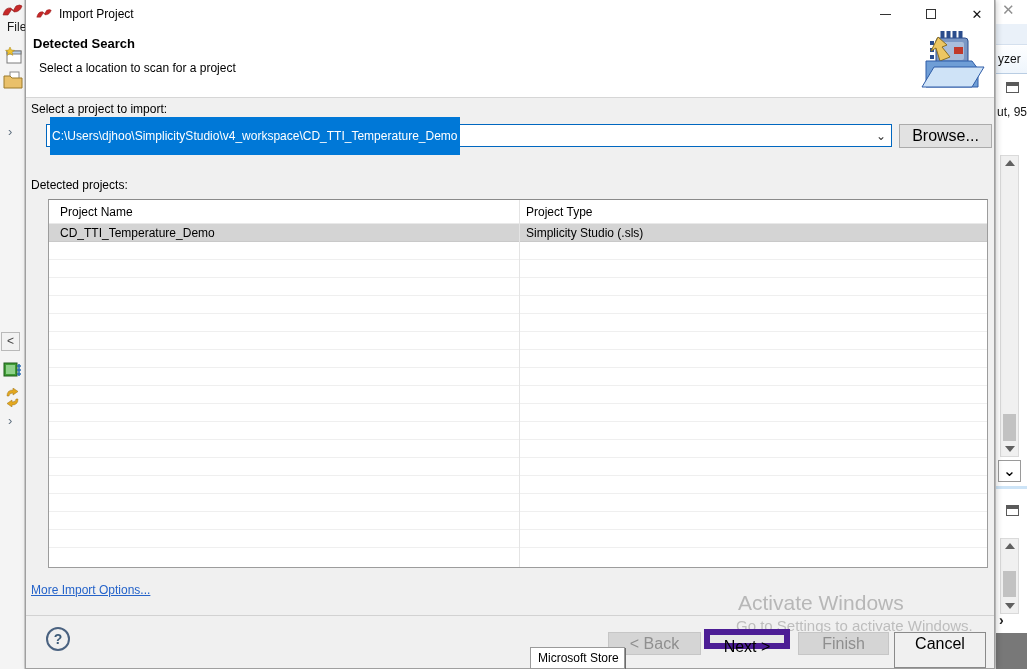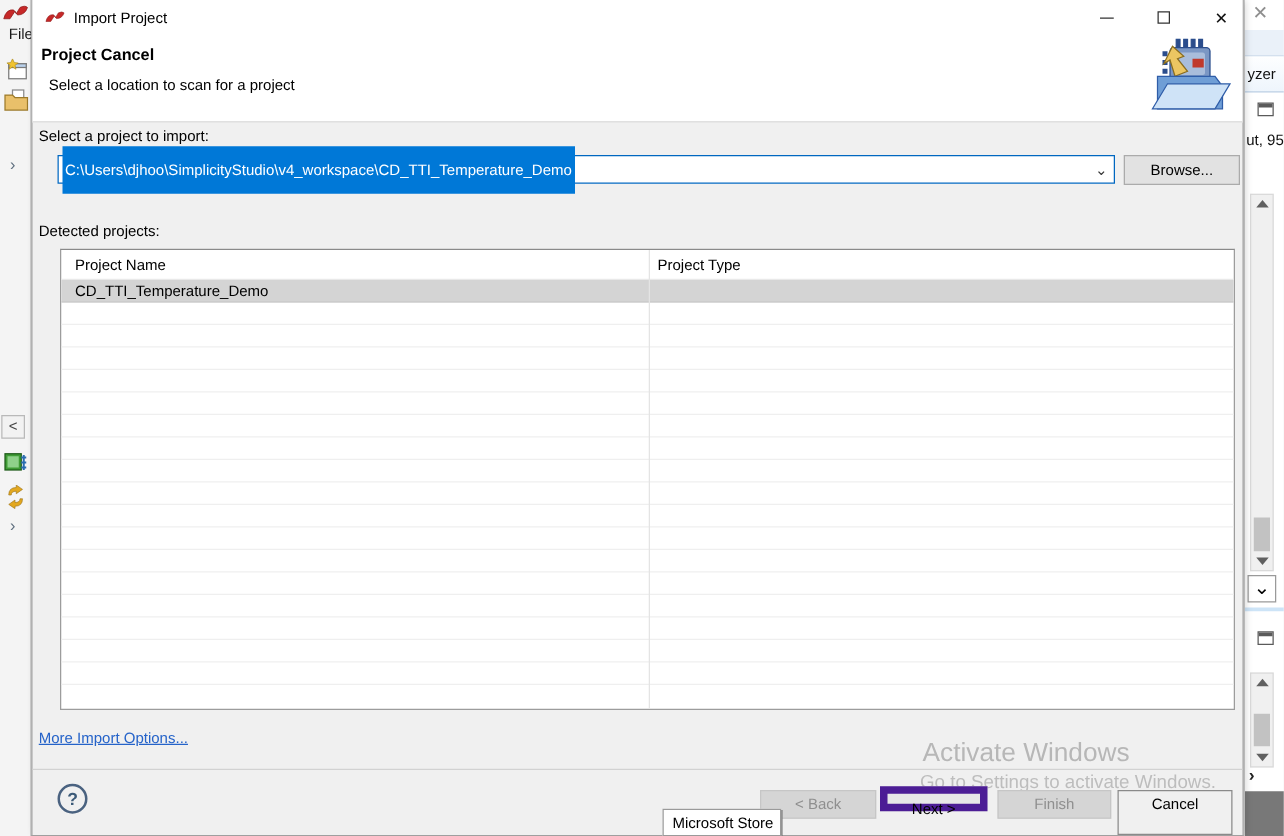--- a/index.html
+++ b/index.html
@@ -39,21 +39,21 @@
   .close-glyph { font-size:13px; }
 
   .hdr { left:0; top:28px; width:968px; height:70px; background:#ffffff; border-bottom:1px solid #d6d6d6; }
   .hdr-title { left:7px; top:8px; font-size:13px; font-weight:bold; color:#000; }
   .hdr-sub { left:13px; top:33px; font-size:12px; color:#000; }
 
   .lbl { font-size:12px; color:#000; }
   .combo { left:20px; top:124px; width:846px; height:23px; background:#fff; border:1px solid #0067c0; display:flex; align-items:center; }
   .combo .path { margin-left:3px; background:#0078d7; color:#fff; font-size:12px; padding:12px 2px; white-space:nowrap; }
   .combo .dd { margin-left:auto; width:20px; text-align:center; }
-  .btn { font-size:12px; text-align:center; }
+  .btn { font-size:16px; text-align:center; }
   .browse { left:873px; top:124px; width:93px; height:24px; background:#e2e2e2; border:1px solid #ababab; line-height:22px; }
 
   .table { left:22px; top:199px; width:940px; height:369px; background:#fff; border:1px solid #9c9c9c; border-top-color:#8a8a8a; overflow:hidden; }
   .t-head { display:flex; height:24px; border-bottom:1px solid #e9e9e9; }
   .t-head .c1, .t-row .c1 { width:470px; padding-left:11px; }
   .t-head .c2, .t-row .c2 { flex:1; padding-left:7px; }
   .t-head div { font-size:12px; line-height:24px; color:#000; }
   .t-row { display:flex; height:18px; border-bottom:1px solid #efefef; font-size:12px; line-height:18px; color:#000; }
   .t-row.selected { background:#d4d4d4; border-bottom-color:#c9c9c9; }
   .col-divider { position:absolute; left:470px; top:0; width:1px; height:369px; background:#e4e4e4; }
@@ -143,21 +143,21 @@
       <div class="abs win-btn" style="left:836px">
           <span class="min-glyph"></span>
         </div>
       <div class="abs win-btn" style="left:882px">
           <span class="max-glyph"></span>
         </div>
       <div class="abs win-btn close-glyph" style="left:928px">✕</div>
     </div>
 
     <div class="abs hdr">
-      <div class="abs hdr-title">Project Cancel</div>
+      <div class="abs hdr-title">Detected Search</div>
       <div class="abs hdr-sub">Select a location to scan for a project</div>
       <svg class="abs" style="left:888px;top:3px" width="74" height="64" viewBox="0 0 74 64">
         <g stroke="#2b4d8c" stroke-width="1">
           <rect x="27" y="0" width="3" height="7" fill="#2b4d8c"></rect>
             <rect x="33" y="0" width="3" height="7" fill="#2b4d8c"></rect>
           <rect x="39" y="0" width="3" height="7" fill="#2b4d8c"></rect>
             <rect x="45" y="0" width="3" height="7" fill="#2b4d8c"></rect>
         </g>
         <rect x="22" y="7" width="32" height="26" rx="3" fill="#7b97c4" stroke="#2b4d8c"></rect>
         <rect x="26" y="11" width="24" height="18" rx="2" fill="#a9bddb"></rect>
@@ -187,20 +187,21 @@
 
     <div class="abs table">
       <div class="col-divider"></div>
       <div class="t-head">
         <div class="c1">Project Name</div>
         <div class="c2">Project Type</div>
       </div>
       <div id="table-body">
           <div class="t-row selected">
             <div class="c1">CD_TTI_Temperature_Demo</div>
+            <div class="c2">Simplicity Studio (.sls)</div>
           </div>
           <div class="t-row"></div>
           <div class="t-row"></div>
           <div class="t-row"></div>
           <div class="t-row"></div>
           <div class="t-row"></div>
           <div class="t-row"></div>
           <div class="t-row"></div>
           <div class="t-row"></div>
           <div class="t-row"></div>

